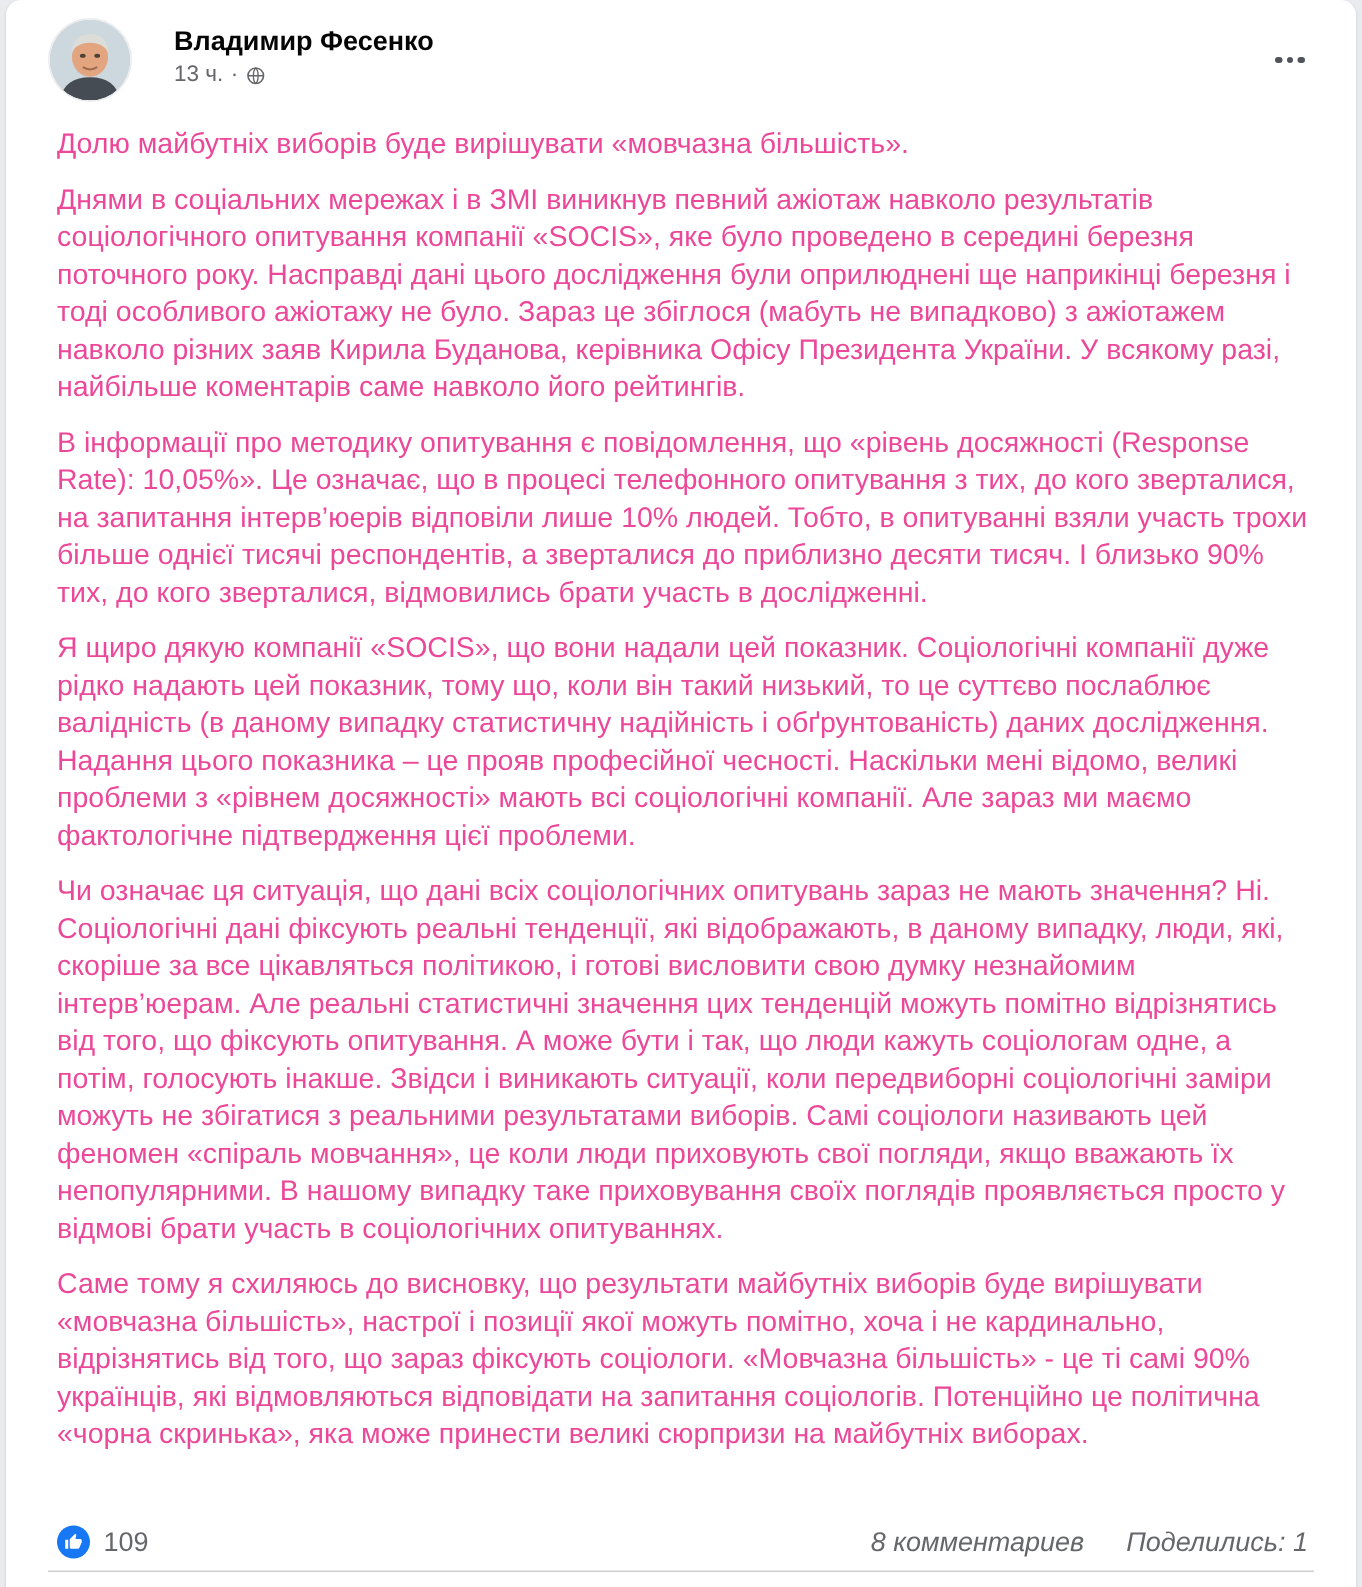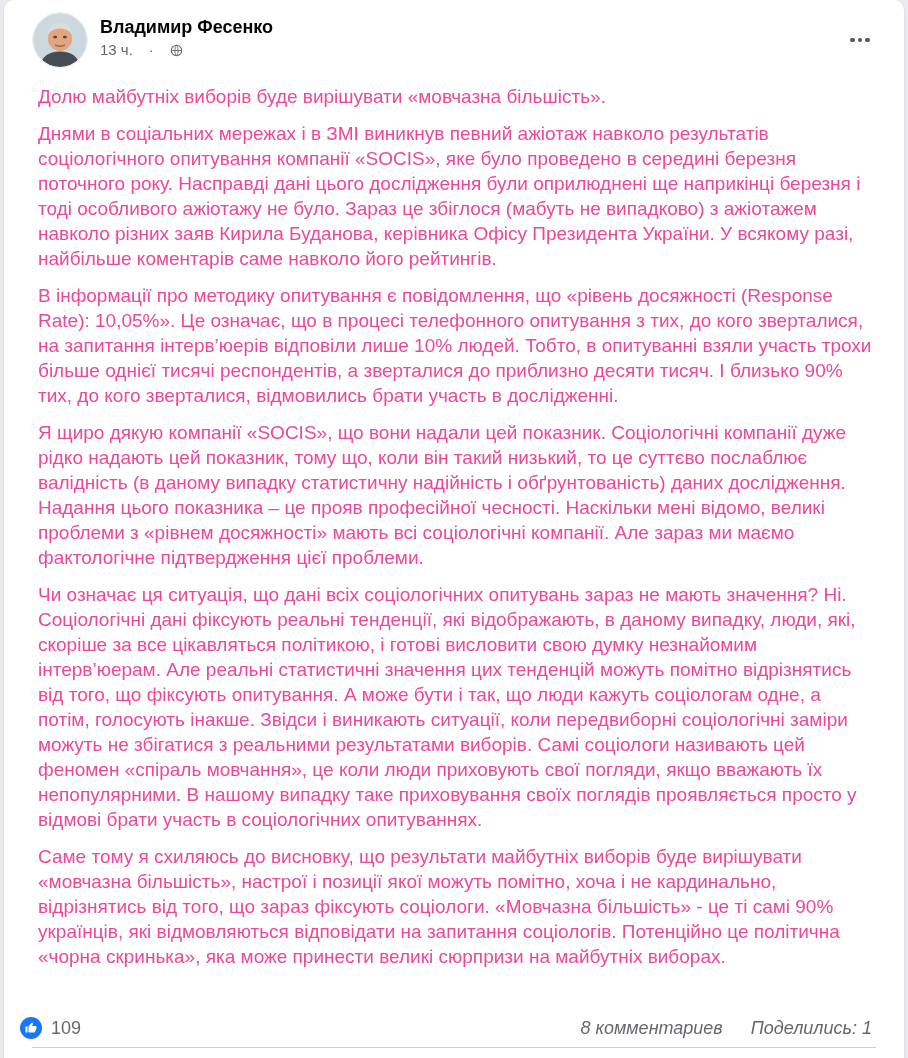--- a/index.html
+++ b/index.html
@@ -32,35 +32,35 @@
   }
   .avatar {
     width: 56px; height: 56px;
     border-radius: 50%;
     overflow: hidden;
     flex: none;
     cursor: pointer;
     border: 1px solid rgba(0,0,0,0.08);
   }
   .avatar svg { display: block; width: 100%; height: 100%; }
-  .header-info { margin-left: 12px; padding-top: 5px; }
+  .header-info { margin-left: 28px; padding-top: 5px; }
   .author-name {
     font-size: 18px;
     font-weight: bold;
     color: #050505;
     line-height: 20px;
     cursor: pointer;
   }
   .meta {
     margin-top: 5px;
     font-size: 15px;
     color: #65676b;
     display: flex;
     align-items: center;
-    gap: 16px;
+    gap: 5px;
     line-height: 16px;
   }
   .more-button {
     position: absolute;
     right: 26px;
     top: 22px;
     width: 36px; height: 36px;
     border-radius: 50%;
     display: flex;
     align-items: center;
@@ -81,21 +81,21 @@
     font-size: 19px;
     line-height: 25px;
     color: #ec4899;
   }
   .post-body p { margin: 0 0 12px 0; }
   .post-footer {
     flex: none;
     display: flex;
     align-items: center;
     justify-content: space-between;
-    padding: 8px 32px 8px 16px;
+    padding: 8px 32px 8px 34px;
     height: 38px;
     color: #65676b;
     font-size: 18px;
   }
   .reaction-summary { display: flex; align-items: center; gap: 9px; cursor: pointer; }
   .like-badge {
     width: 22px; height: 22px;
     border-radius: 50%;
     background: #1877f2;
     display: flex;

